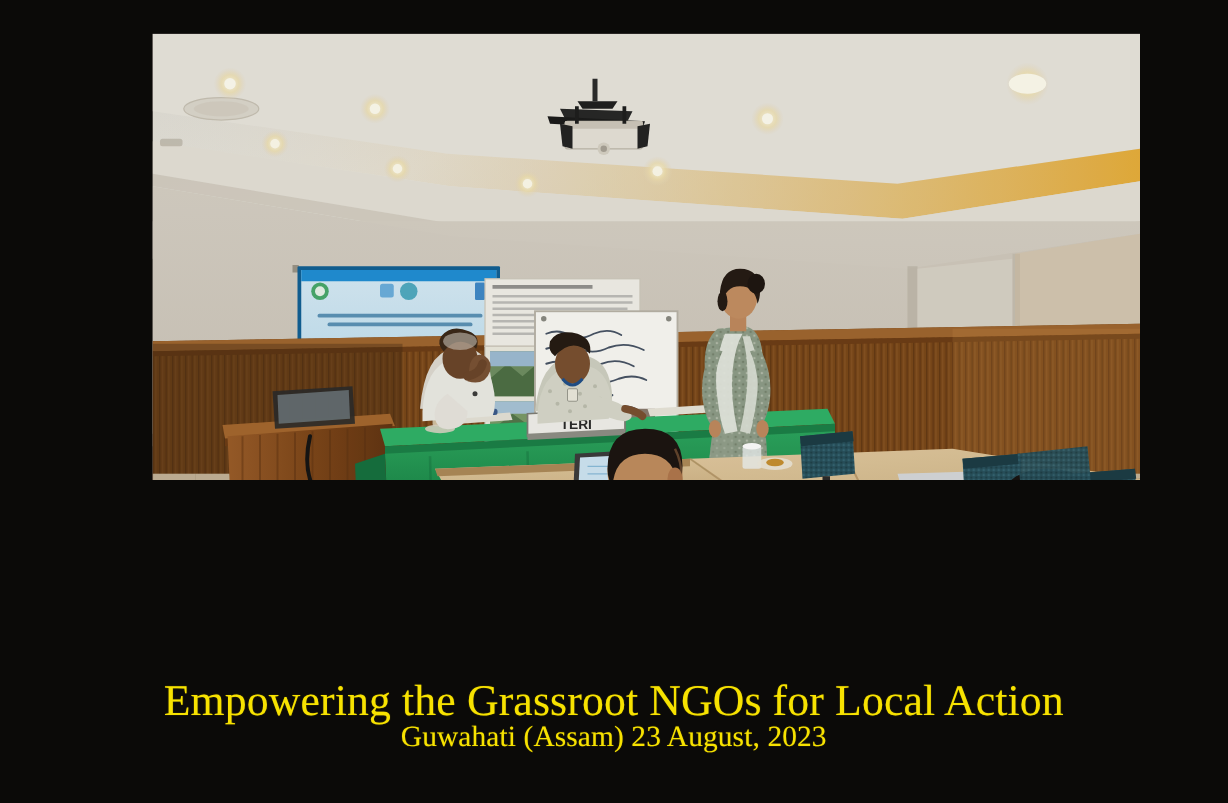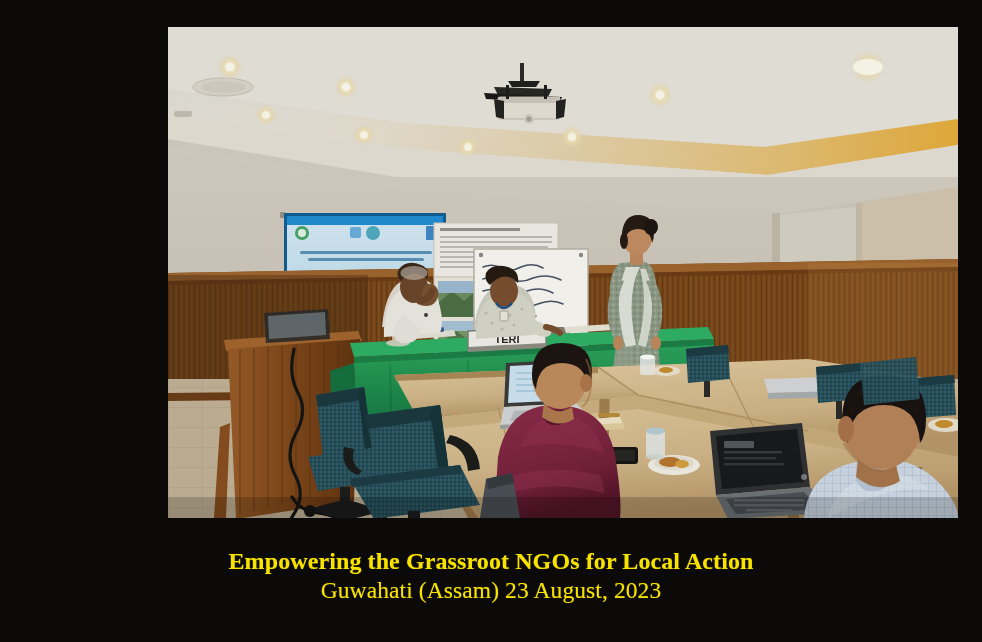--- a/index.html
+++ b/index.html
@@ -6,33 +6,33 @@
   body{
     width:982px;height:642px;
     background:#0b0a08;
     font-family:"Liberation Serif", serif;
     overflow:hidden;
   }
   #slide{position:relative;width:982px;height:642px;background:#0b0a08;}
 
   
   #photo-frame{
-    position:absolute;left:122px;top:27px;width:790px;height:491px;
-    overflow:hidden;background:#6a625c;margin-left:46px;
+    position:absolute;left:122px;top:27px;width:790px;height:357px;
+    overflow:hidden;background:#6a625c;
   }
   #photo-frame svg{display:block;width:790px;height:491px;}
 
   
   #caption{
     position:absolute;left:0;top:546px;width:982px;
     text-align:center;color:#f7e200;
     text-shadow:0 0 1px #6b5f00;
   }
   #cap-line1{
-    font-size:24px;font-weight:bold;line-height:30px;
+    font-size:35px;font-weight:normal;line-height:30px;
     letter-spacing:.1px;white-space:nowrap;
   }
   #cap-line2{
     font-size:23.5px;font-weight:normal;line-height:28px;
     letter-spacing:.1px;white-space:nowrap;
   }
 </style>
 </head>
 <body>
 

